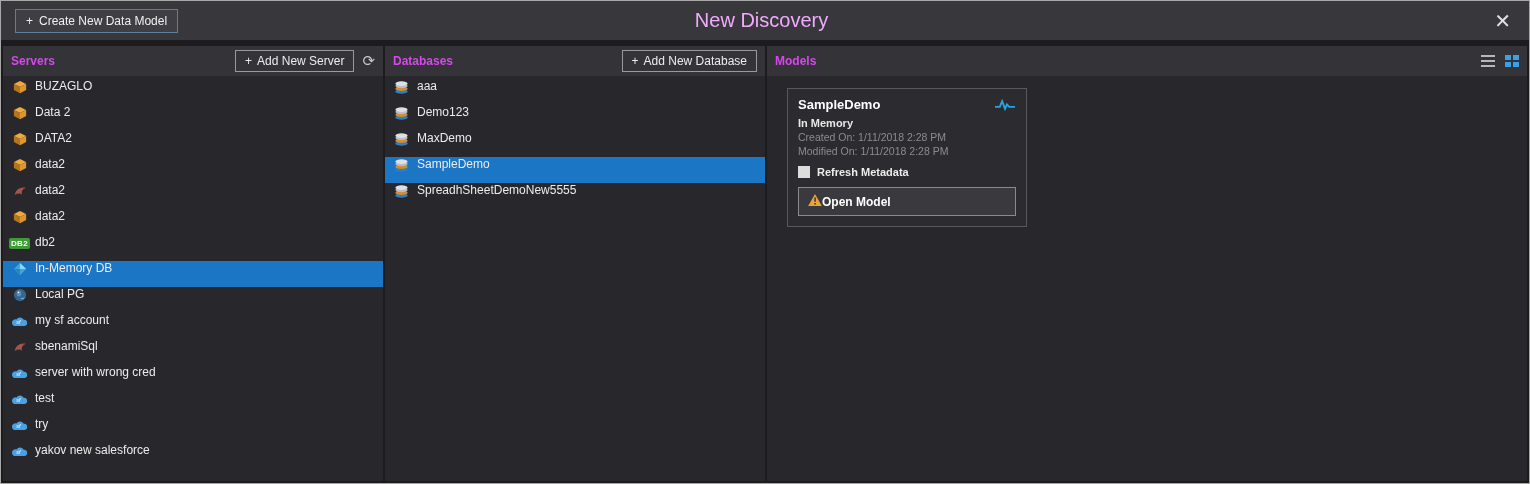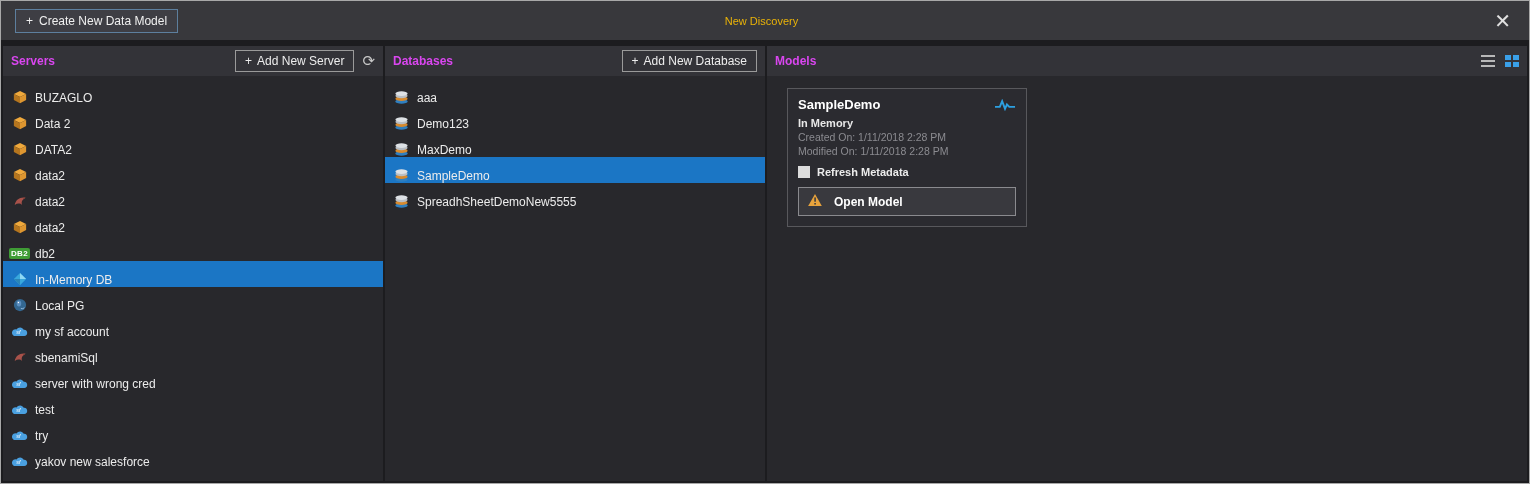--- a/index.html
+++ b/index.html
@@ -2,51 +2,51 @@
 <html><head>
 <meta charset="utf-8">
 <style>
   * { box-sizing: border-box; margin: 0; padding: 0; }
   html,body { background:#4a4a4e; font-family:"Liberation Sans",sans-serif; }
   .window { width:1530px; height:484px; background:#1c1c1f; border:1px solid #a8a8a8; display:flex; flex-direction:column; }
 
   
   .titlebar { height:39px; background:#38383c; display:flex; align-items:center; padding:0 14px; position:relative; flex:0 0 auto; }
   .create-btn { display:flex; align-items:center; gap:6px; border:1px solid #5d7f9e; background:#3e3e44; color:#f0f0f0; font-size:12px; padding:4px 10px; cursor:pointer; z-index:2; font-family:inherit; }
-  .win-title { position:absolute; left:0; right:7px; text-align:center; color:#eab308; font-size:11px; pointer-events:none; }
+  .win-title { position:absolute; left:0; right:7px; text-align:center; color:#f0abfc; font-size:20px; pointer-events:none; }
   .close-x { margin-left:auto; color:#e2e2e2; font-size:20px; line-height:1; cursor:pointer; z-index:2; padding:0 4px; }
 
   
   .panels { flex:1; display:flex; background:#1c1c1f; padding:6px 2px 2px 2px; gap:2px; overflow:hidden; }
   .panel { background:#28282c; display:flex; flex-direction:column; min-width:0; }
   .panel.servers, .panel.databases { width:380px; flex:0 0 auto; }
   .panel.models { flex:1;justify-content:center; }
   .panel-header { height:30px; background:#333338; display:flex; align-items:center; padding:0 8px; gap:8px; flex:0 0 auto; }
   .panel-title { font-weight:bold; font-size:12px; color:#d946ef; margin-right:auto; }
   .add-btn { display:flex; align-items:center; gap:5px; border:1px solid #9a9a9a; background:transparent; color:#ededed; font-size:12px; padding:3px 9px; cursor:pointer; font-family:inherit; }
   .refresh-ic { color:#c8c8c8; font-size:15px; cursor:pointer; }
   .list { flex:1; overflow:auto; padding-top:3px; }
-  .row { height:26px; display:flex; align-items:flex-end; gap:7px; padding:0 8px; color:#ececec; font-size:12px; cursor:pointer; white-space:nowrap; }
+  .row { height:26px; display:flex; align-items:flex-start; gap:7px; padding:0 8px; color:#ececec; font-size:12px; cursor:pointer; white-space:nowrap; }
   .row.selected { background:#1b76c5; }
   .icon { width:17px; height:16px; display:flex; justify-content:center; align-items:center; flex:0 0 auto; }
   .db2badge { background:#3f9c35; color:#fff; font-size:8px; font-weight:bold; padding:1px 2px; border-radius:2px; letter-spacing:0.3px; }
 
   
   .view-icons { display:flex; gap:10px; align-items:center; }
   .view-ic { cursor:pointer; display:flex; }
   .models-body { flex:1; padding:12px 20px; }
   .card { width:240px; background:#2b2b30; border:1px solid #58585c; padding:8px 10px 10px 10px; }
   .card-top { display:flex; justify-content:space-between; align-items:flex-start; }
   .card-title { color:#ffffff; font-weight:bold; font-size:13px; }
   .card-sub { color:#e8e8e8; font-weight:bold; font-size:11px; margin-top:2px; }
   .card-meta { color:#8b8b90; font-size:10.5px; margin-top:2px; }
   .card-check { display:flex; align-items:center; gap:7px; margin-top:9px; cursor:pointer; }
   .checkbox { width:12px; height:12px; background:#dcdcdc; border:1px solid #dcdcdc; flex:0 0 auto; }
   .card-check-label { color:#ececec; font-size:11px; font-weight:bold; }
-  .open-btn { margin-top:9px; display:flex; align-items:center; gap:12px; border:1px solid #8a8a8e; background:#39393e; color:#ffffff; font-weight:bold; font-size:12px; padding:6px 9px; width:100%; cursor:pointer; font-family:inherit; }
+  .open-btn { margin-top:9px; display:flex; align-items:center; gap:0; border:1px solid #8a8a8e; background:#39393e; color:#ffffff; font-weight:bold; font-size:12px; padding:6px 9px; width:100%; cursor:pointer; font-family:inherit; }
 </style>
 </head>
 <body>
 
 <div class="window">
 
   <div class="titlebar">
     <button class="create-btn">
       <span>+</span>
       <span>Create New Data Model</span>

